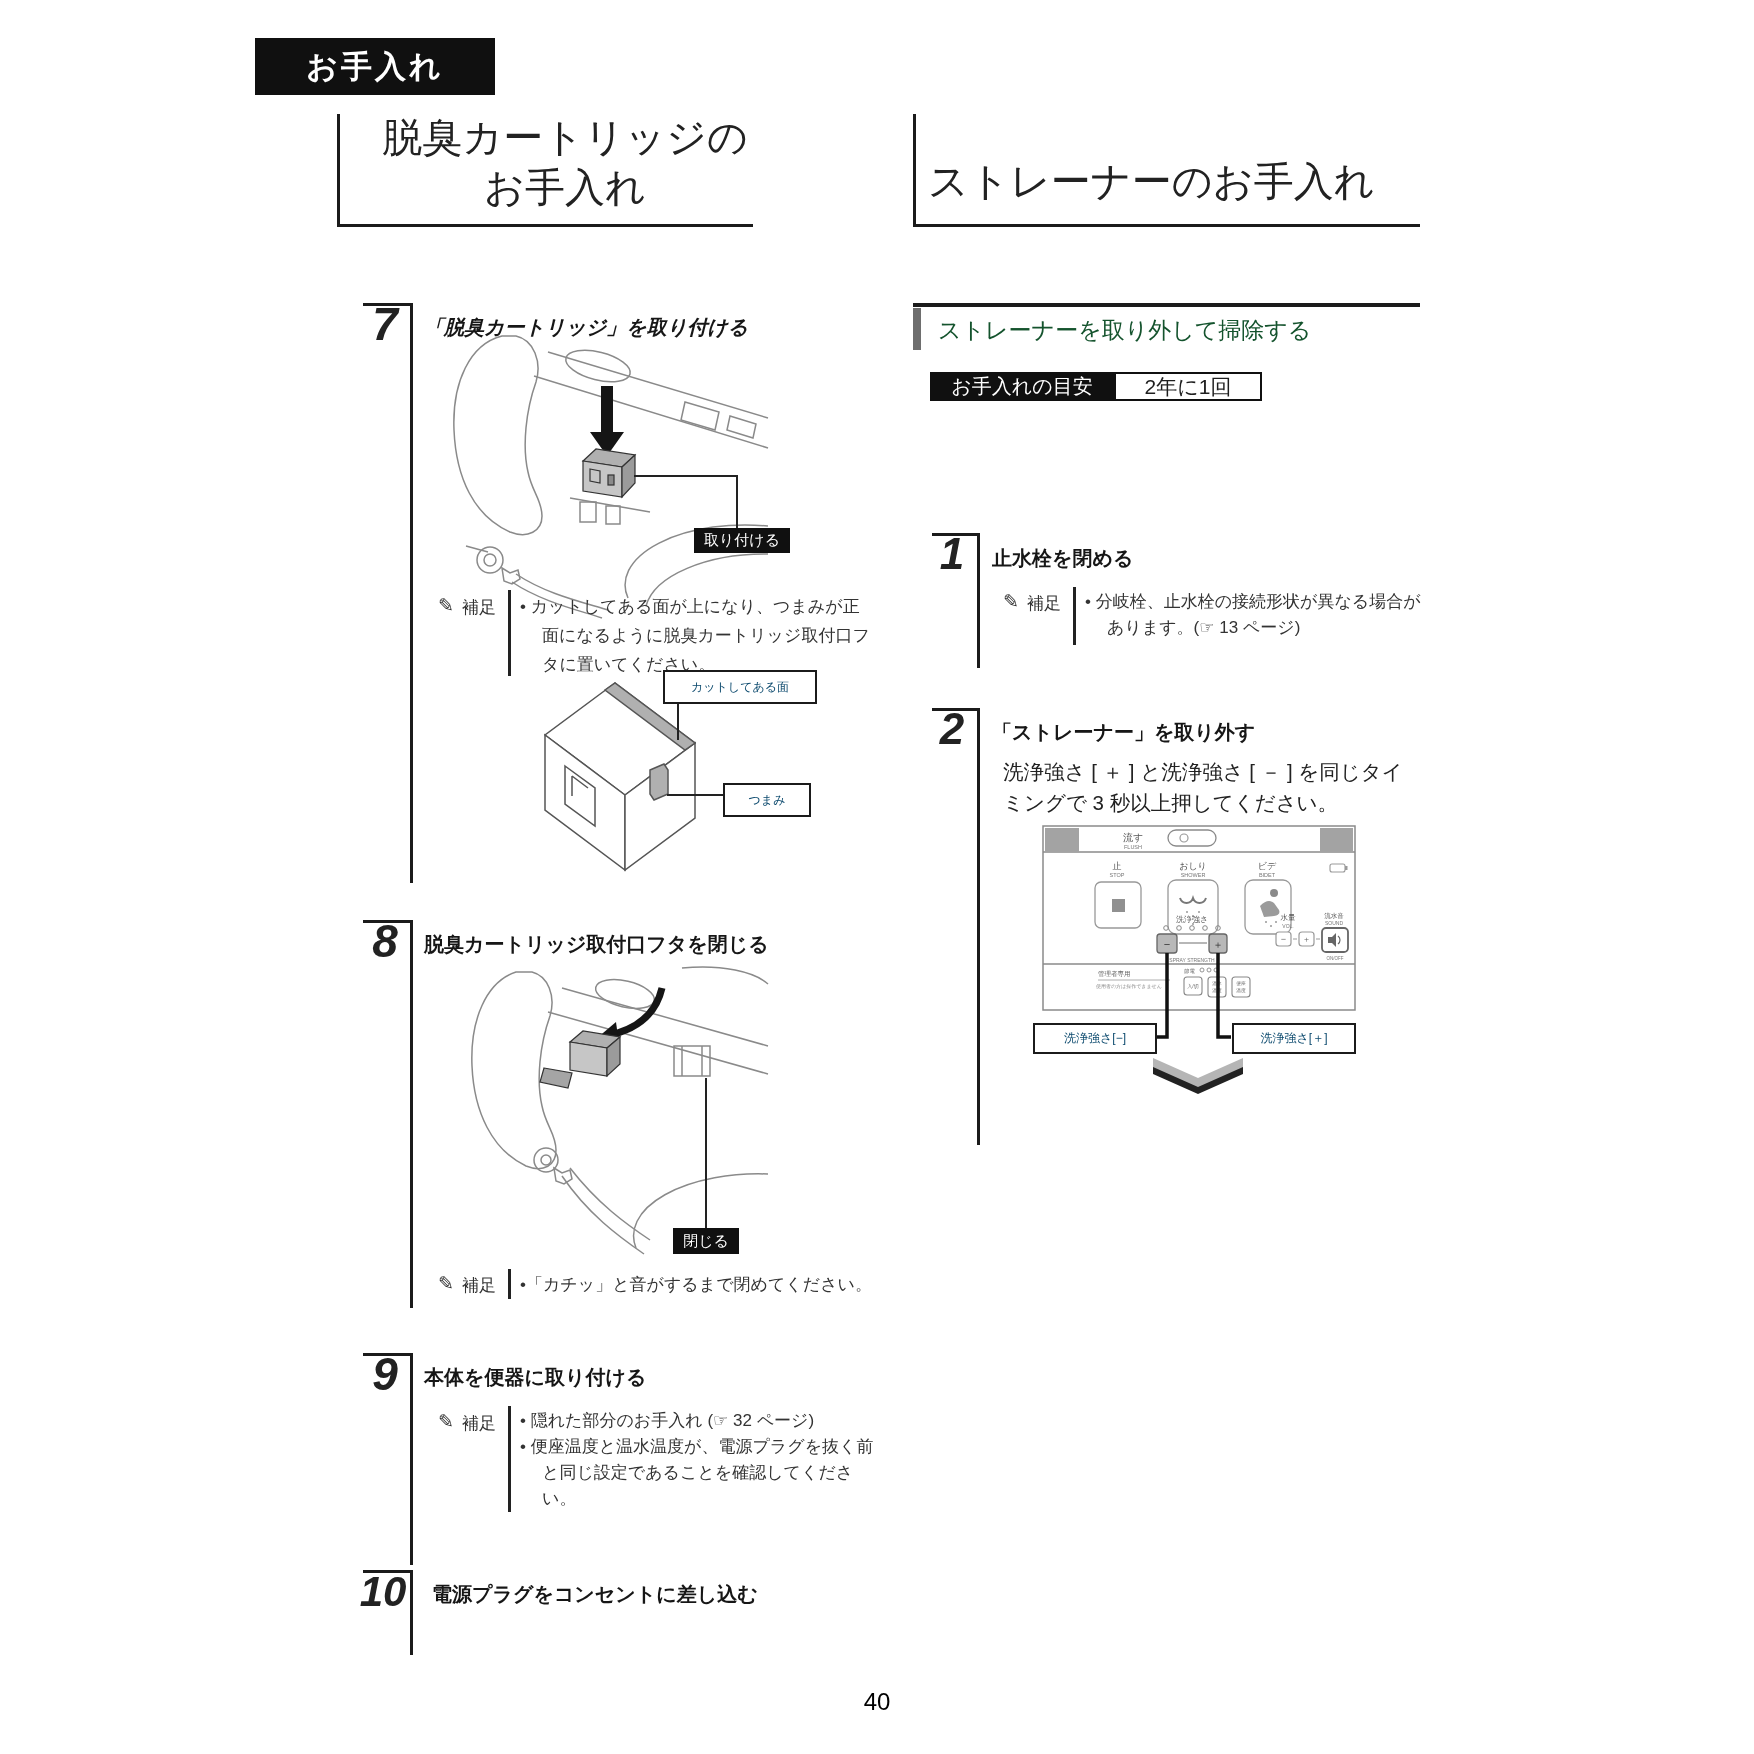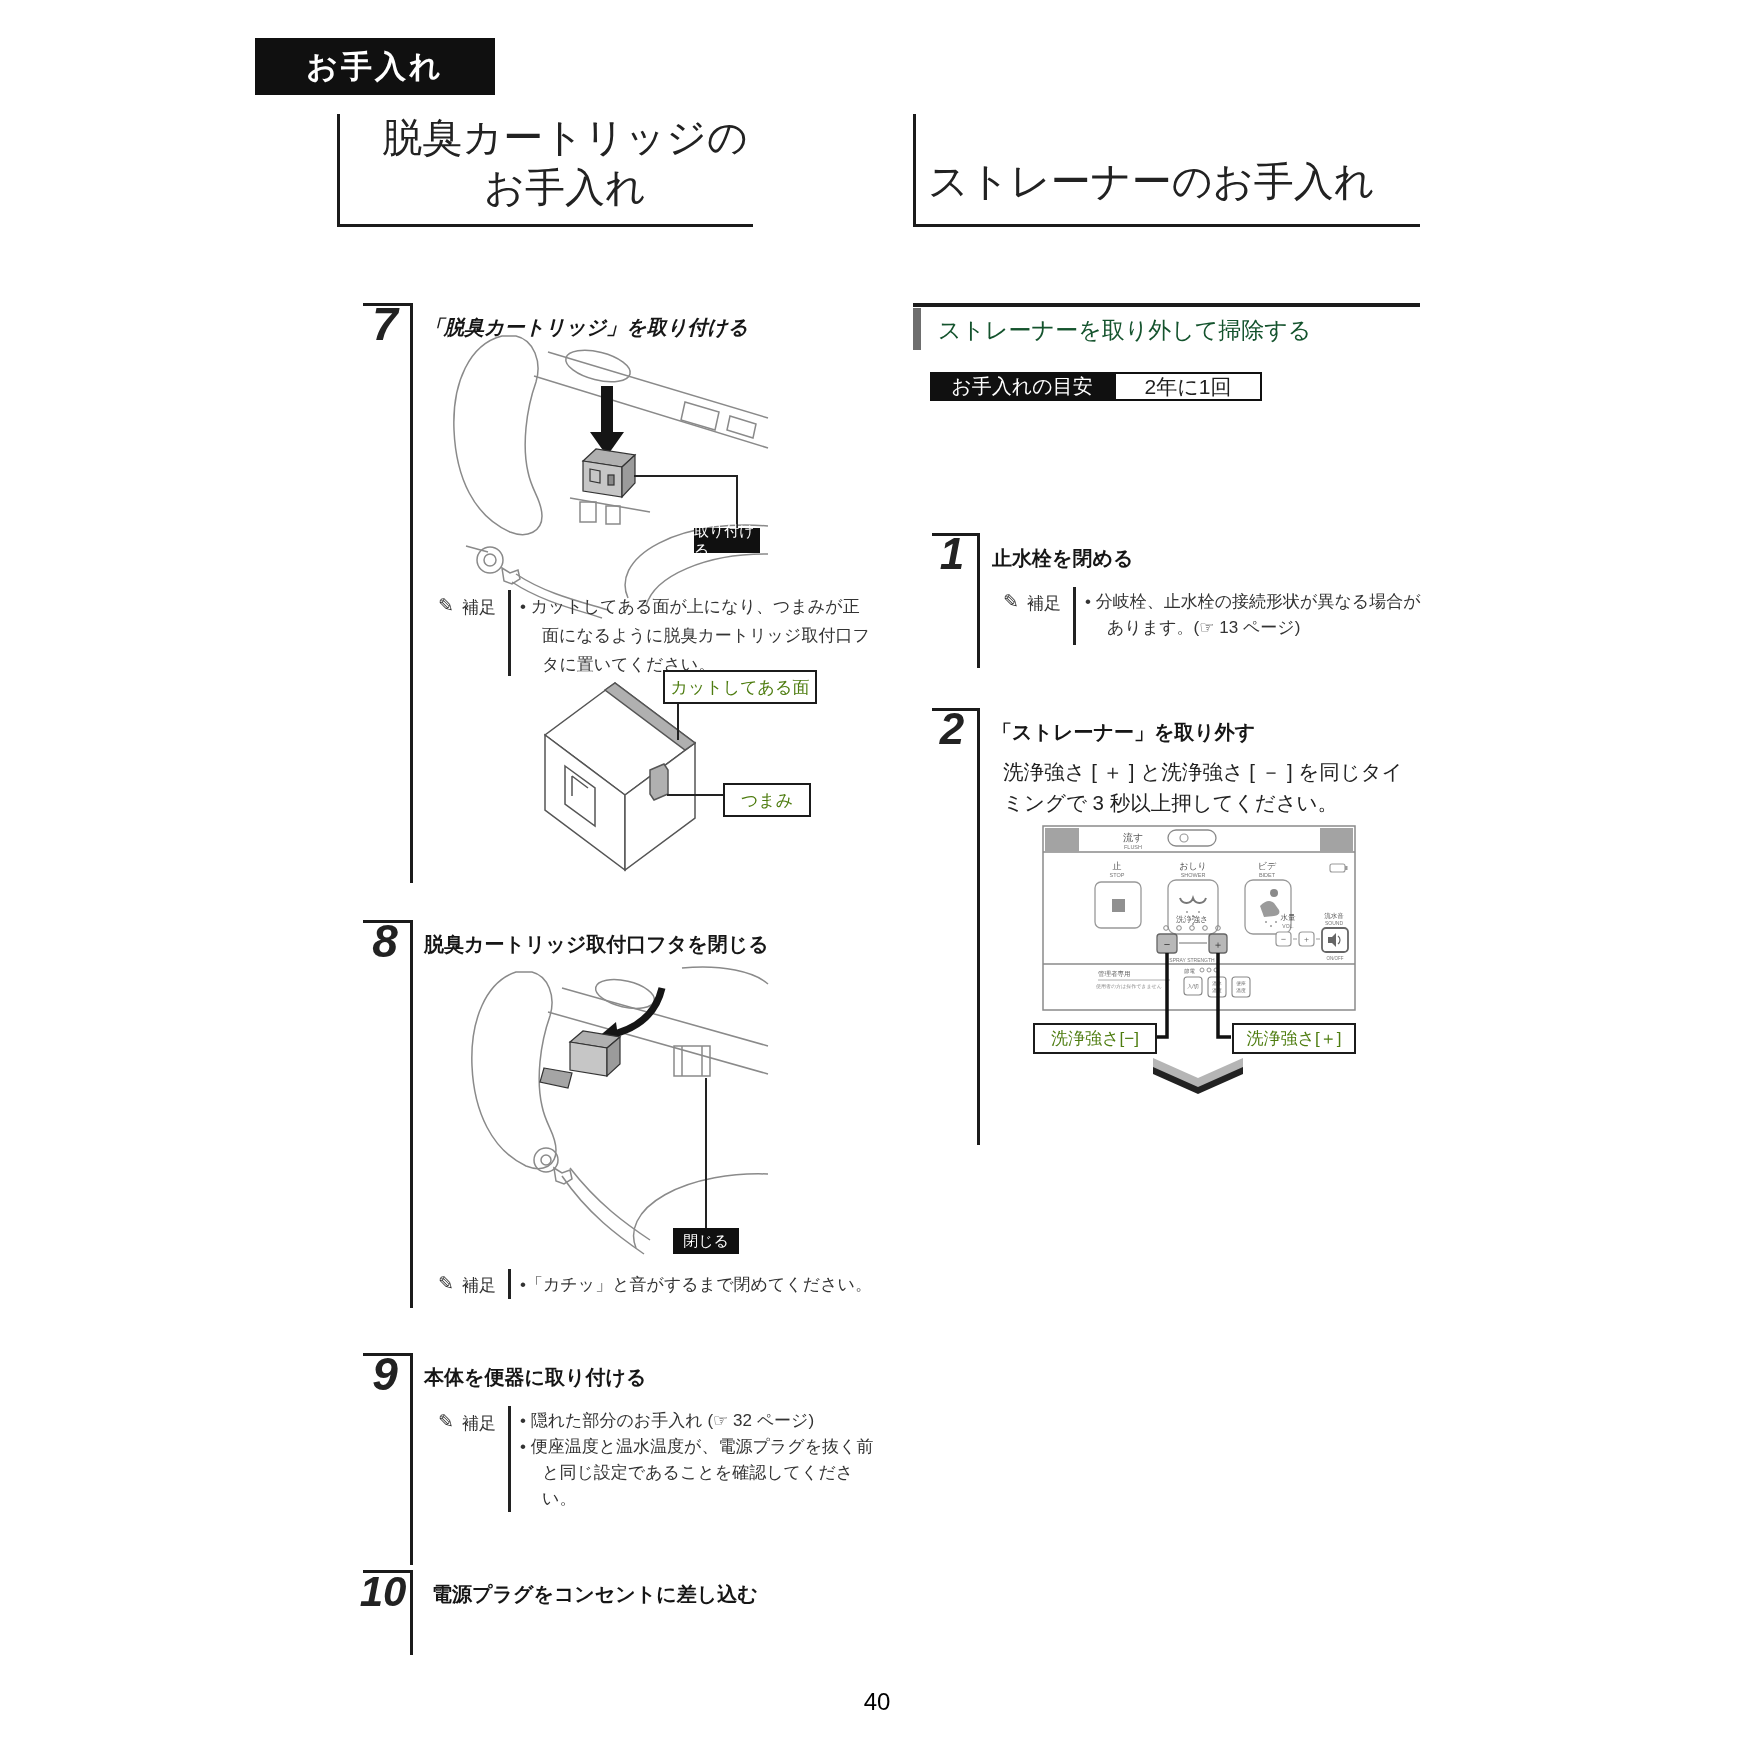--- a/index.html
+++ b/index.html
@@ -22,21 +22,21 @@
   .step-line{background:#1b1b1b;}
   
   .note-label{font-size:17px;color:#333;}
   .pencil{font-size:19px;color:#333;}
   .note-bar{background:#222;}
   .note-text{font-size:17px;line-height:26px;color:#333;padding-left:22px;text-indent:-22px;}
   .body-text{font-size:20.5px;line-height:31px;color:#222;}
   
   .black-label{background:#101010;color:#fff;font-size:15px;display:flex;align-items:center;justify-content:center;}
   
-  .outline-label{background:#fff;border:2px solid #1b1b1b;font-size:17px;display:flex;align-items:center;justify-content:center;color:#4d7c0f;}
+  .outline-label{background:#fff;border:2px solid #1b1b1b;font-size:12px;display:flex;align-items:center;justify-content:center;color:#0c4a6e;}
   
   .guide-label{background:#101010;color:#fff;font-size:20px;display:flex;align-items:center;justify-content:center;}
   .guide-value{background:#fff;border:2.5px solid #101010;font-size:21px;display:flex;align-items:center;justify-content:center;box-sizing:border-box;}
   .pagenum{font-size:24px;color:#000000;}
   svg text{font-family:"Liberation Sans","DejaVu Sans",sans-serif;}
 </style>
 </head>
 <body>
 
 <div id="page">
@@ -76,21 +76,21 @@
     <polygon points="171,56 183,56 183,102 194,102 177,126 160,102 171,102" fill="#151515"></polygon>
     <g stroke="#333" stroke-width="1.2">
       <polygon points="153,131 166,119 205,125 192,137" fill="#b0b0b0"></polygon>
       <polygon points="153,131 192,137 192,167 153,161" fill="#c6c6c6"></polygon>
       <polygon points="192,137 205,125 205,153 192,167" fill="#9b9b9b"></polygon>
       <path d="M 160,139 l 10,2 l 0,12 l -10,-2 z" fill="none"></path>
       <rect x="178" y="145" width="6" height="10" fill="#8a8a8a"></rect>
     </g>
     <path d="M 204,146 H 307 V 204" fill="none" stroke="#222" stroke-width="2"></path>
   </svg>
-  <div class="abs black-label" style="left:694px;top:528px;width:66px;height:25px;">取り付ける</div>
+  <div class="abs black-label" style="left:694px;top:528px;width:96px;height:25px;">取り付ける</div>
 
   <span class="abs pencil" style="left:438px;top:594px;">✎</span>
   <div class="abs note-label" style="left:462px;top:596px;">補足</div>
   <div class="abs note-bar" style="left:508px;top:590px;width:3px;height:86px;"></div>
   <div class="abs note-text" style="left:520px;top:592px;width:332px;line-height:29px;">• カットしてある面が上になり、つまみが正面になるように脱臭カートリッジ取付口フタに置いてください。</div>
 
   <svg class="abs" style="left:500px;top:658px;" width="320" height="230" viewBox="0 0 320 230">
     <g stroke="#555" stroke-width="1.5">
       <polygon points="115,25 45,77 125,137 195,85" fill="#fff"></polygon>
       <polygon points="45,77 125,137 125,212 45,152" fill="#fff"></polygon>

